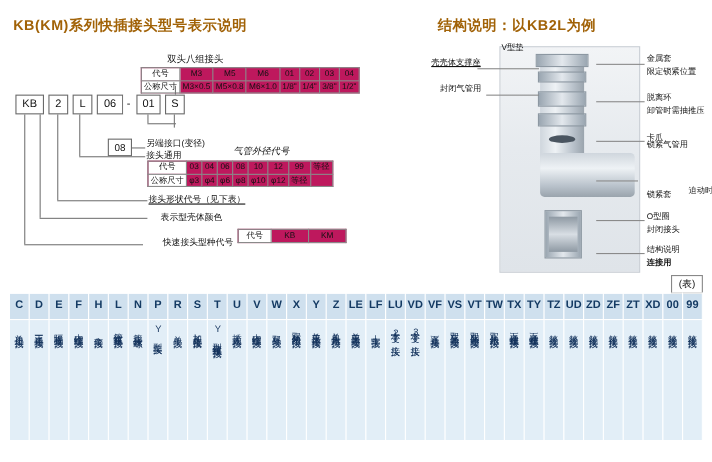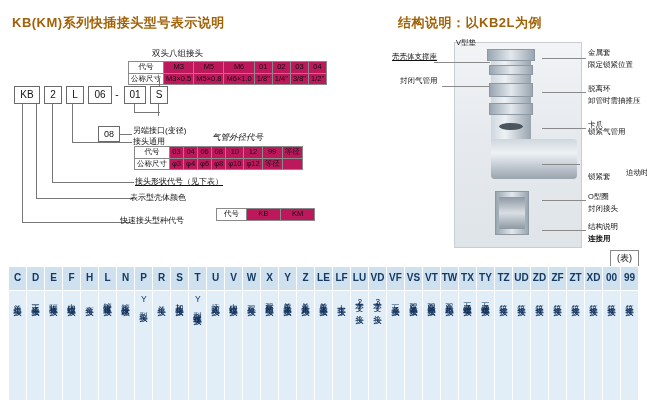--- a/index.html
+++ b/index.html
@@ -233,25 +233,25 @@
       </tr>
     </tbody>
       </table>
 
     <div class="leader vline" style="left:52px; top:68px; height:78px;"></div>
     <div class="leader hline" style="left:52px; top:146px; width:82px;"></div>
     <div class="lbl small" style="left:135px; top:141px;text-decoration:underline;">接头形状代号（见下表）</div>
 
     <div class="leader vline" style="left:36px; top:68px; height:94px;"></div>
     <div class="leader hline" style="left:36px; top:162px; width:98px;"></div>
-    <div class="lbl small" style="left:130px; top:157px;">表示型壳体颜色</div>
+    <div class="lbl small" style="left:146px; top:157px;">表示型壳体颜色</div>
 
     <div class="leader vline" style="left:22px; top:68px; height:118px;"></div>
     <div class="leader hline" style="left:22px; top:186px; width:108px;"></div>
-    <div class="lbl small" style="left:120px; top:180px;text-align:right;">快速接头型种代号</div>
+    <div class="lbl small" style="left:148px; top:180px;text-align:right;">快速接头型种代号</div>
     <table class="tbl" style="left:216px; top:172px;">
       <tbody>
           <tr>
         <td class="hdr" style="width:30px;">代号</td>
         <td style="width:34px;">KB</td>
         <td style="width:34px;">KM</td>
       </tr>
     </tbody>
       </table>
   </div>

